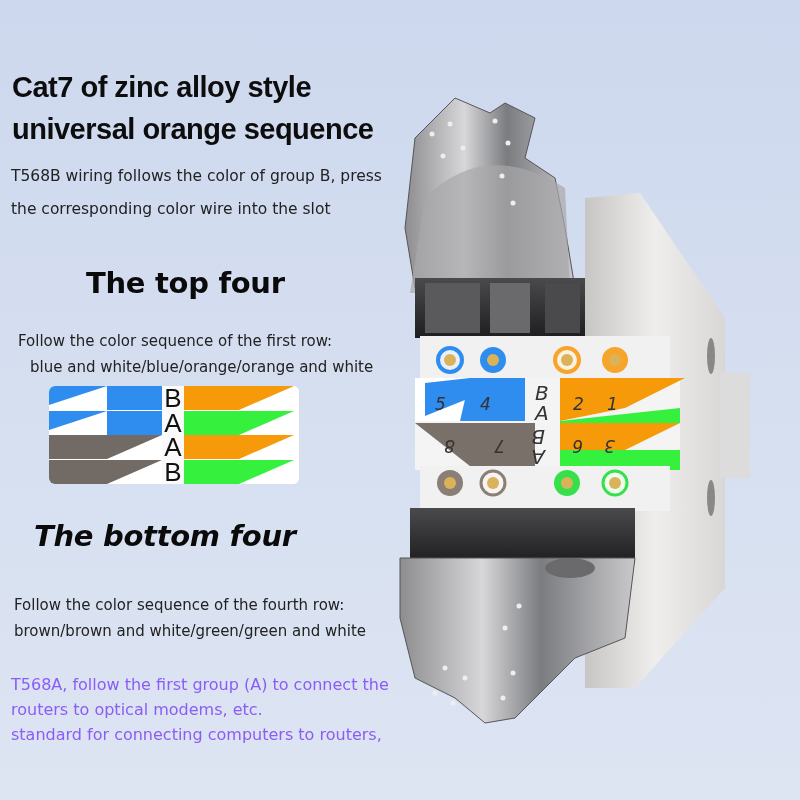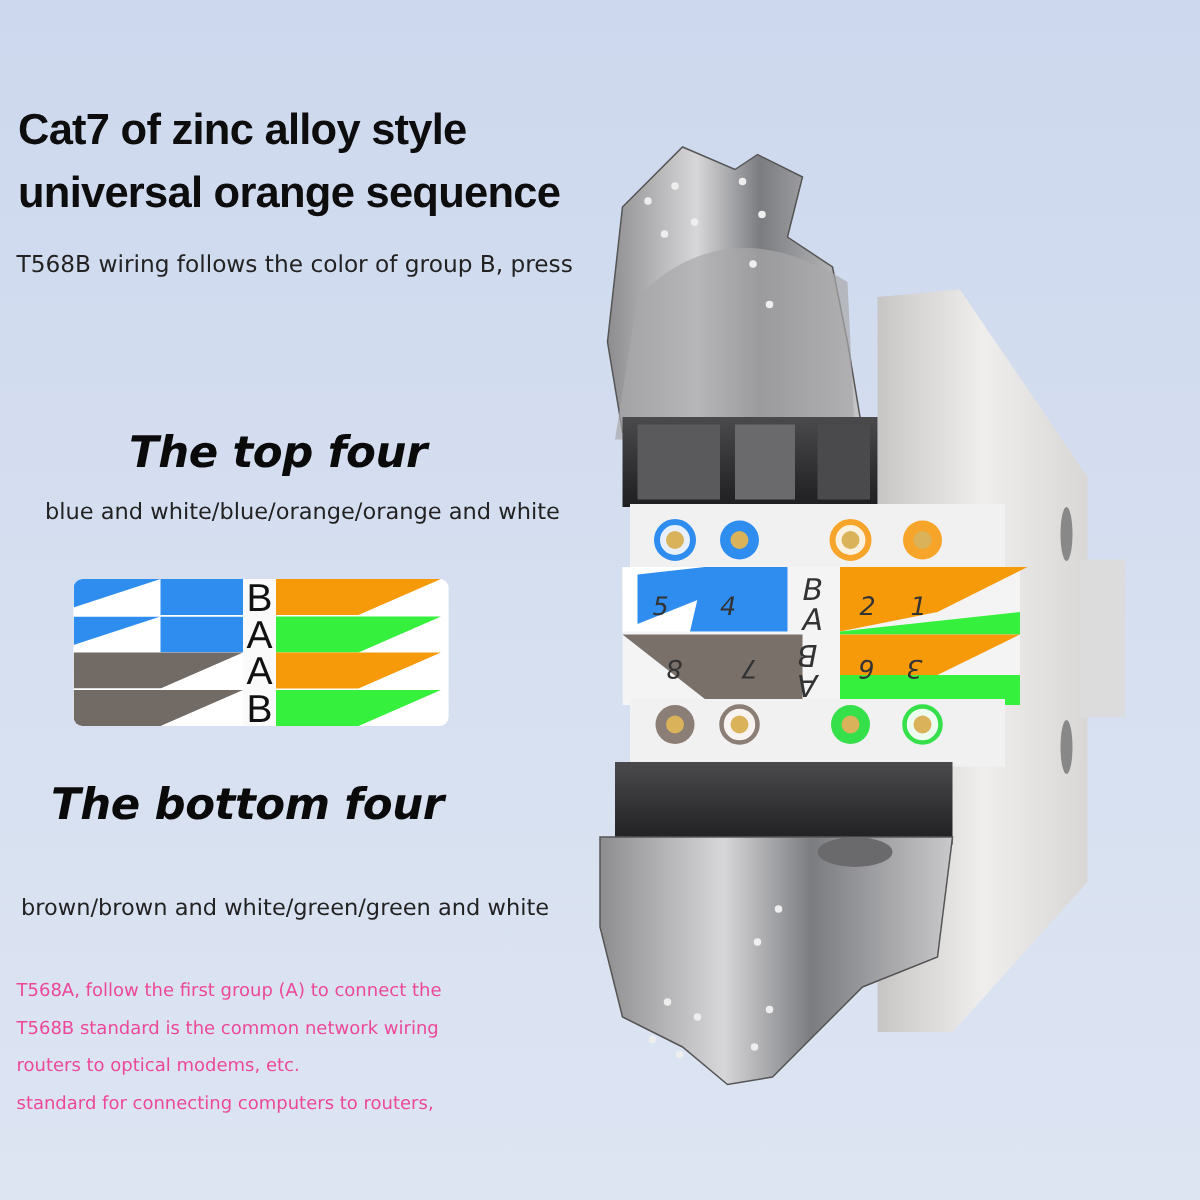--- a/index.html
+++ b/index.html
@@ -13,27 +13,27 @@
     left: 12px; top: 66px; font-family: Liberation Sans, sans-serif;
     font-weight: bold; font-size: 29px; line-height: 42px; color: #0d0d0d;
     letter-spacing: -0.5px;
   }
   .intro {
     left: 11px; top: 160px; font-size: 15.5px; line-height: 33px; color: #222;
   }
   .heading {
     font-weight: bold; font-size: 29px; color: #0a0a0a; letter-spacing: -0.3px;
   }
-  .h-top { left: 86px; top: 284px; font-style: italic; }
+  .h-top { left: 86px; top: 266px; }
   .h-bottom { left: 34px; top: 519px; font-style: italic; }
   .desc { font-size: 15px; line-height: 26px; color: #222; }
   .d-top { left: 18px; top: 328px; }
   .d-top .l2 { margin-left: 12px; }
   .d-bottom { left: 14px; top: 592px; }
-  .note { left: 11px; top: 648px; font-size: 12px; line-height: 25px; color: #ec4899; }
+  .note { left: 11px; top: 672px; font-size: 16px; line-height: 25px; color: #8b5cf6; }
 
   
   .diagram {
     left: 49px; top: 386px; width: 250px; height: 98px; border-radius: 6px;
     overflow: hidden; background: #fff; display: flex;
   }
   .diagram svg { display: block; }
   .letters {
     width: 22px; display: flex; flex-direction: column; align-items: center;
     justify-content: space-between; font-family: "Liberation Sans", sans-serif;
@@ -46,24 +46,26 @@
 </head>
 <body>
 
 <div class="abs title">
   <div>Cat7 of zinc alloy style</div>
   <div>universal orange sequence</div>
 </div>
 
 <div class="abs intro">
   <div>T568B wiring follows the color of group B, press</div>
+  <div>the corresponding color wire into the slot</div>
 </div>
 
 <div class="abs heading h-top">The top four</div>
 <div class="abs desc d-top">
+  <div>Follow the color sequence of the first row:</div>
   <div class="l2">blue and white/blue/orange/orange and white</div>
 </div>
 
 <div class="abs diagram">
   <svg width="113" height="98" viewBox="0 0 113 98">
 
     <rect x="0" y="0" width="113" height="24" fill="#fff"></rect>
     <polygon points="0,0 58,0 0,19" fill="#2f8df0"></polygon>
     <rect x="58" y="0" width="55" height="24" fill="#2f8df0"></rect>
 
@@ -89,26 +91,26 @@
     <rect x="0" y="0" width="115" height="98" fill="#fff"></rect>
     <polygon points="0,0 110,0 55,24 0,24" fill="#f79a0a"></polygon>
     <polygon points="0,25 110,25 55,49 0,49" fill="#36f03e"></polygon>
     <polygon points="0,49 110,49 55,73 0,73" fill="#f79a0a"></polygon>
     <polygon points="0,74 110,74 55,98 0,98" fill="#36f03e"></polygon>
   </svg>
 </div>
 
 <div class="abs heading h-bottom">The bottom four</div>
 <div class="abs desc d-bottom">
+  <div>Follow the color sequence of the fourth row:</div>
   <div>brown/brown and white/green/green and white</div>
 </div>
 
 <div class="abs note">
   <div>T568A, follow the first group (A) to connect the</div>
-  <div>T568B standard is the common network wiring</div>
   <div>routers to optical modems, etc.</div>
   <div>standard for connecting computers to routers,</div>
 </div>
 
 <svg class="abs connector" viewBox="0 0 405 680">
   <defs>
     <linearGradient id="metal" x1="0" y1="0" x2="1" y2="0">
       <stop offset="0" stop-color="#8d8c8e"></stop>
       <stop offset="0.35" stop-color="#d7d7d9"></stop>
       <stop offset="0.6" stop-color="#7b7c80"></stop>

